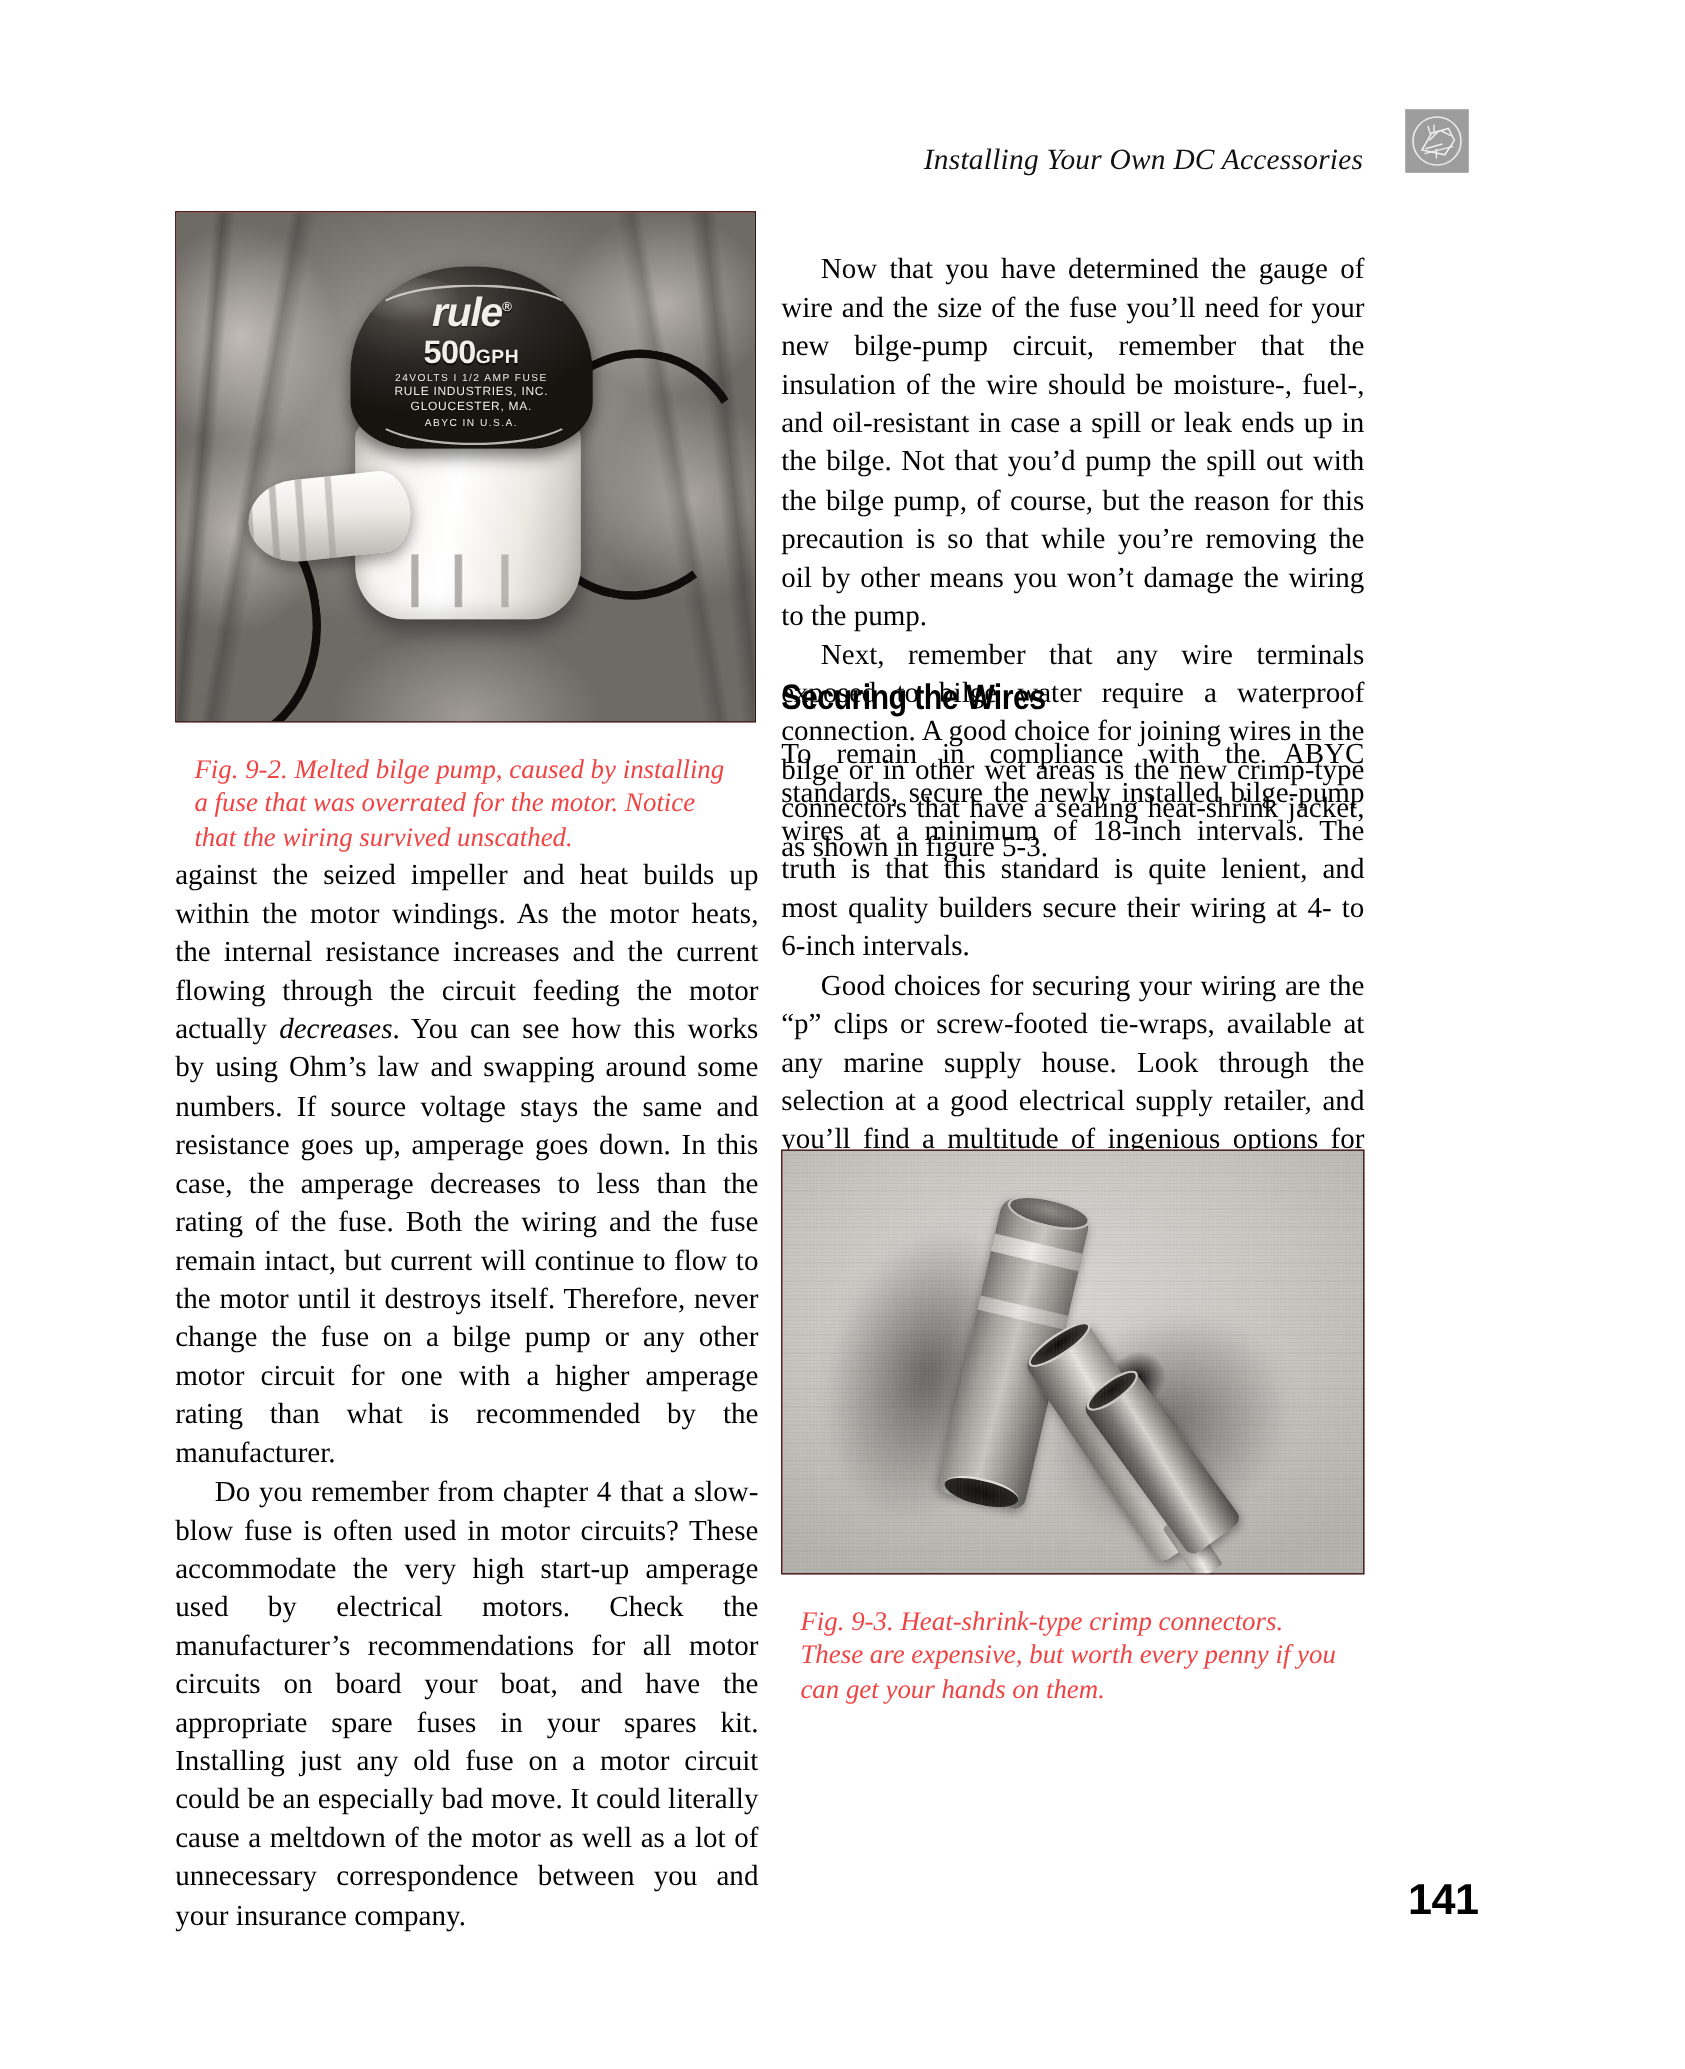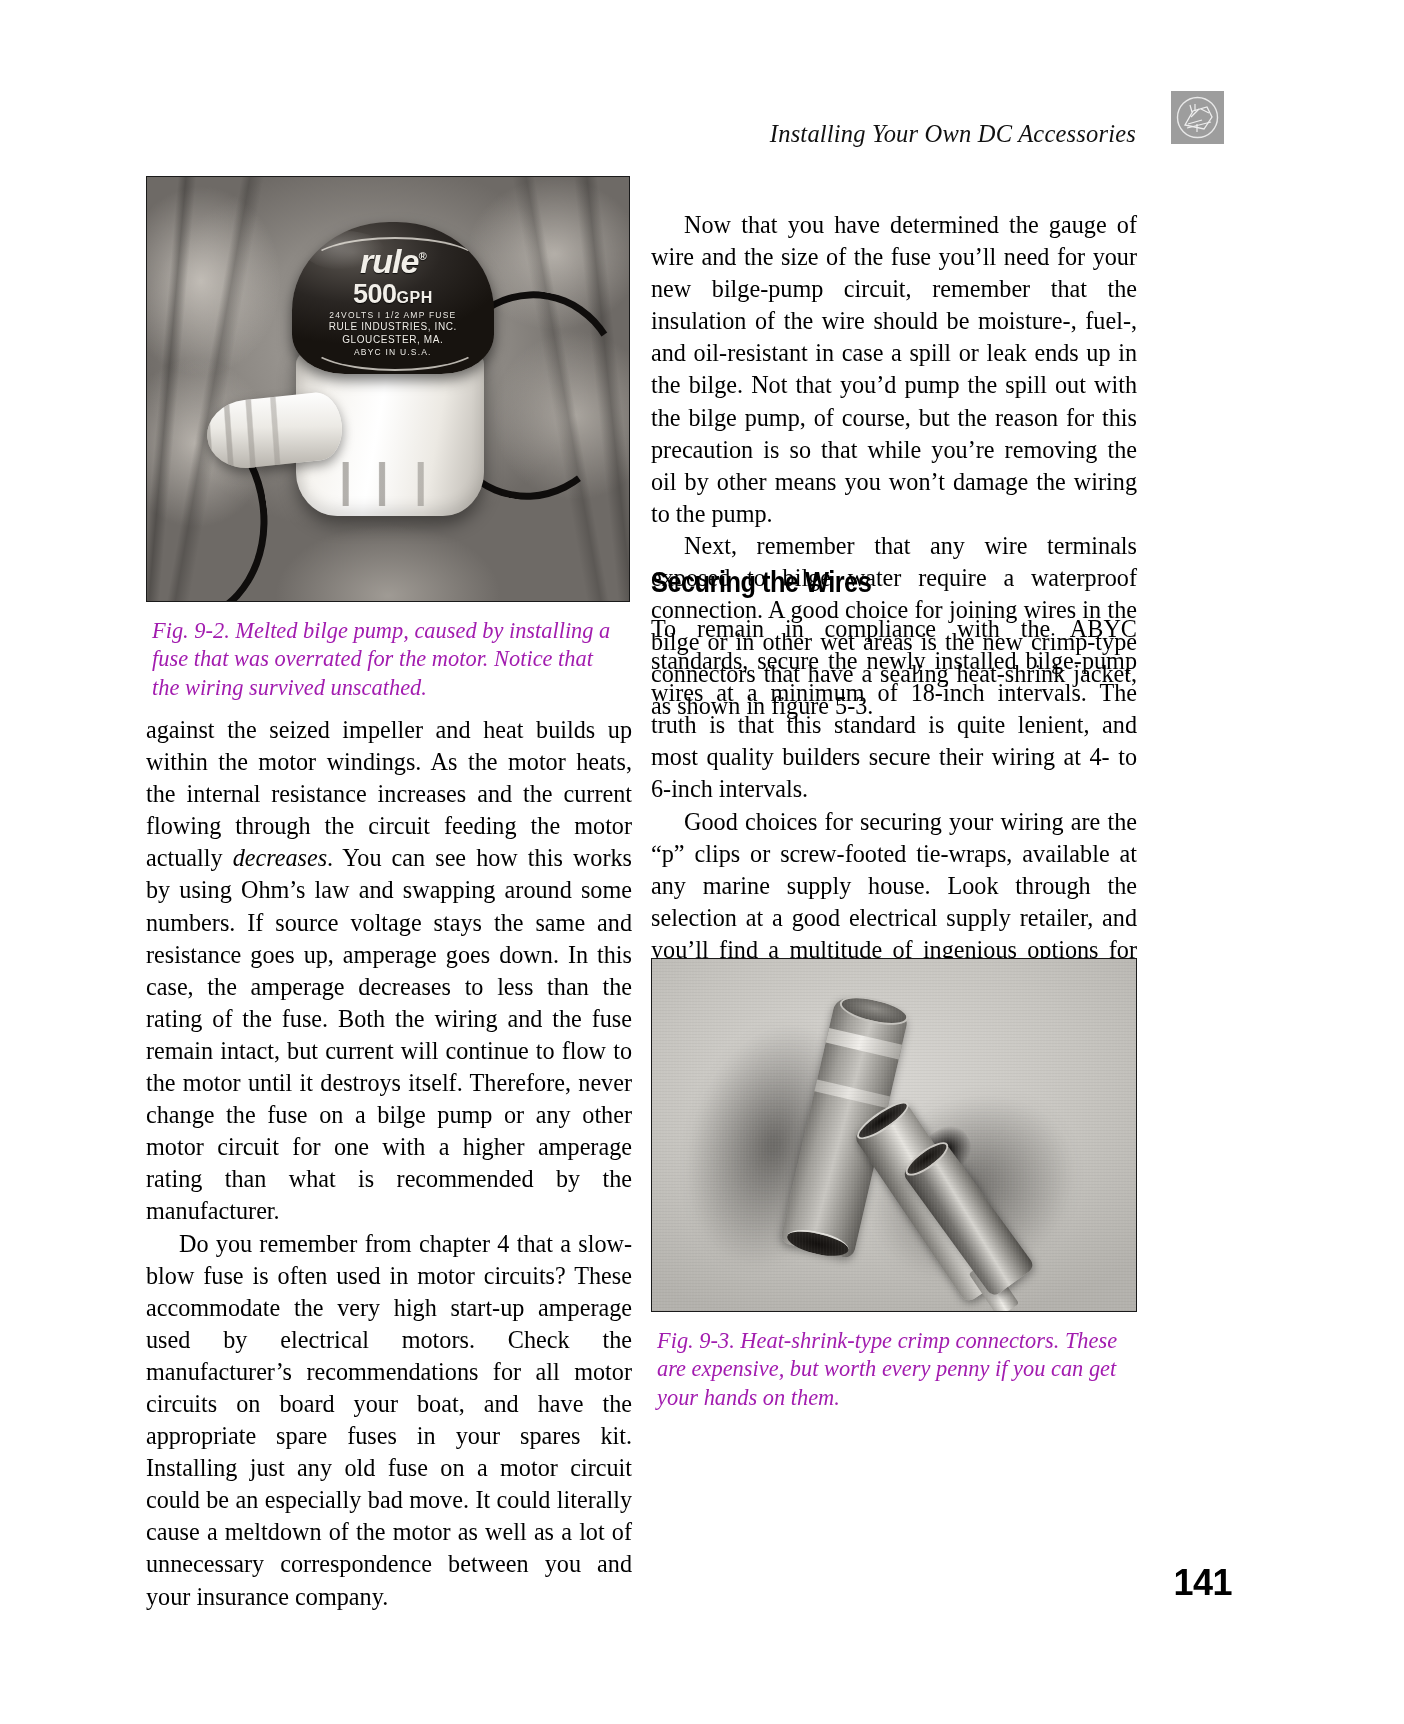--- a/index.html
+++ b/index.html
@@ -65,26 +65,26 @@
   .figure-img {
     border: 1.5px solid #1a1a1a;
     position: relative;
     overflow: hidden;
     background: #ef4444;
   }
 
   figure { margin: 0; }
 
   .caption {
-    margin: 6px;
+    margin: 16px;
     font-style: italic;
     font-size: 22.4px;
     line-height: 28.4px;
     text-align: left;
-    color: #a21caf;
+    color: #ef4444;
     padding-top: 9px;
   }
 
   
   .fig92 {
     position: absolute;
     left: 146px;
     top: 176px;
     width: 484px;
   }

